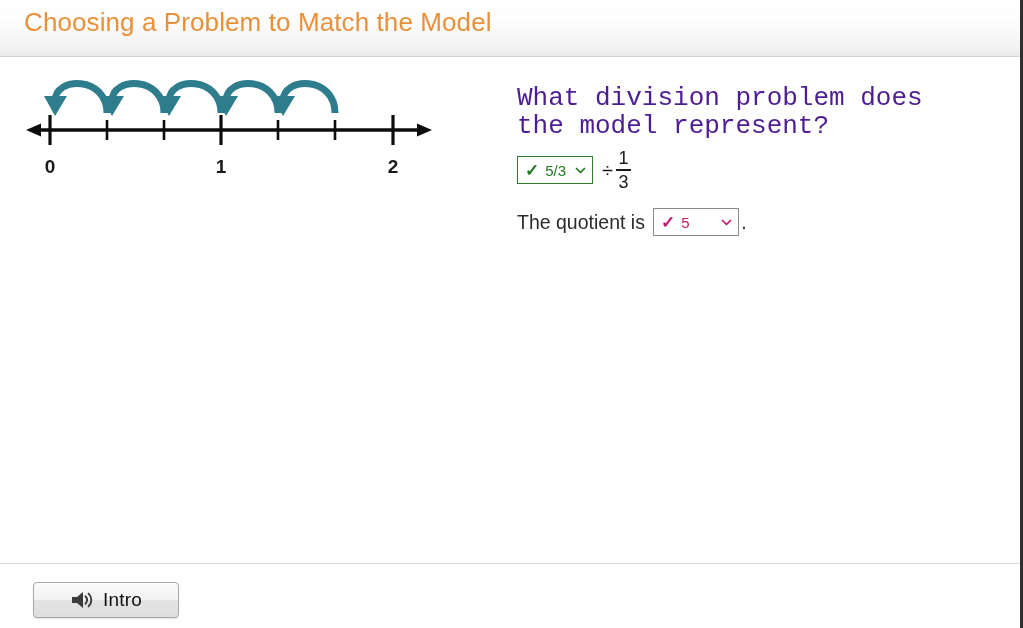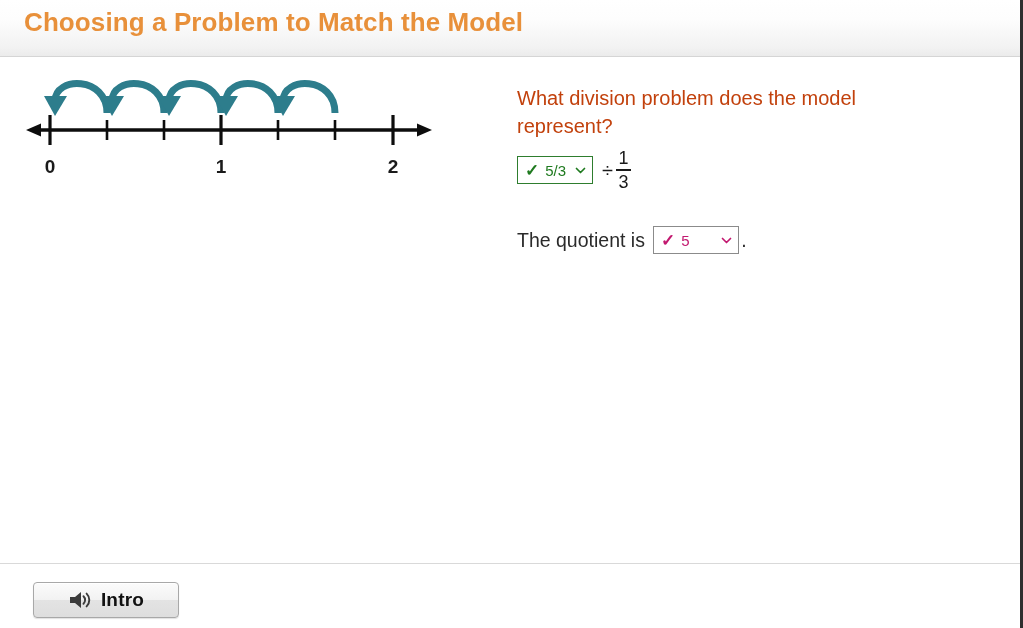--- a/index.html
+++ b/index.html
@@ -29,21 +29,21 @@
     height: 57px;
     background: linear-gradient(to bottom, #ffffff 0%, #fdfdfd 35%, #f2f2f2 85%, #ebebeb 100%);
     border-bottom: 1px solid #d5d5d5;
     box-sizing: border-box;
   }
   #page-title {
     position: absolute;
     left: 24px;
     top: 7px;
     font-size: 26px;
-    font-weight: bold;
+    font-weight: normal;
     color: #e8903a;
     letter-spacing: 0.1px;
     white-space: nowrap;
   }
 
   
   #content {
     position: absolute;
     left: 0; top: 58px;
     width: 1020px;
@@ -70,24 +70,25 @@
   }
 
   
   #question-col {
     position: absolute;
     left: 517px;
     top: 26px;
     width: 430px;
   }
   #question-text {
-    font-size: 20px;
-    color: #c2410c;
+    font-size: 26px;
+    color: #4c1d95;
     line-height: 28px;
     width: 420px;
+    font-family: Liberation Mono, monospace;
   }
 
   
   #expression-row {
     display: flex;
     align-items: center;
     margin-top: 10px;
     height: 40px;
   }
   .dropdown {
@@ -148,21 +149,21 @@
     height: 2px;
     background: #1a1a1a;
     margin: 1px 0;
   }
   .fraction .den { padding: 1px 2px 0 2px; font-size: 18px;}
 
   
   #quotient-row {
     display: flex;
     align-items: center;
-    margin-top: 36px;
+    margin-top: 18px;
     font-size: 19.5px;
     color: #2b2b2b;
   }
   #quotient-row .lead { margin-right: 8px; }
   #quotient-row .period { margin-left: 2px; }
   #quotient-dropdown .dd-value { min-width: 26px; }
   #quotient-dropdown .dd-caret { margin-left: 14px; }
 
   
   #footer-divider {
@@ -193,21 +194,21 @@
     justify-content: center;
     background: linear-gradient(to bottom, #fbfbfb 0%, #f2f2f2 50%, #e3e3e3 51%, #dedede 100%);
     border: 1px solid #a8a8a8;
     border-radius: 4px;
     box-shadow: 0 1px 1px rgba(0,0,0,0.12), inset 0 1px 0 #ffffff;
     cursor: pointer;
   }
   #speaker-icon { margin-right: 9px; display:block; }
   #intro-label {
     font-size: 19px;
-    font-weight: bold;
+    font-weight: normal;
     color: #111111;
     letter-spacing: 0.2px;
   }
 </style>
 </head>
 <body>
 
 <div id="app">
 
   <div id="header">

